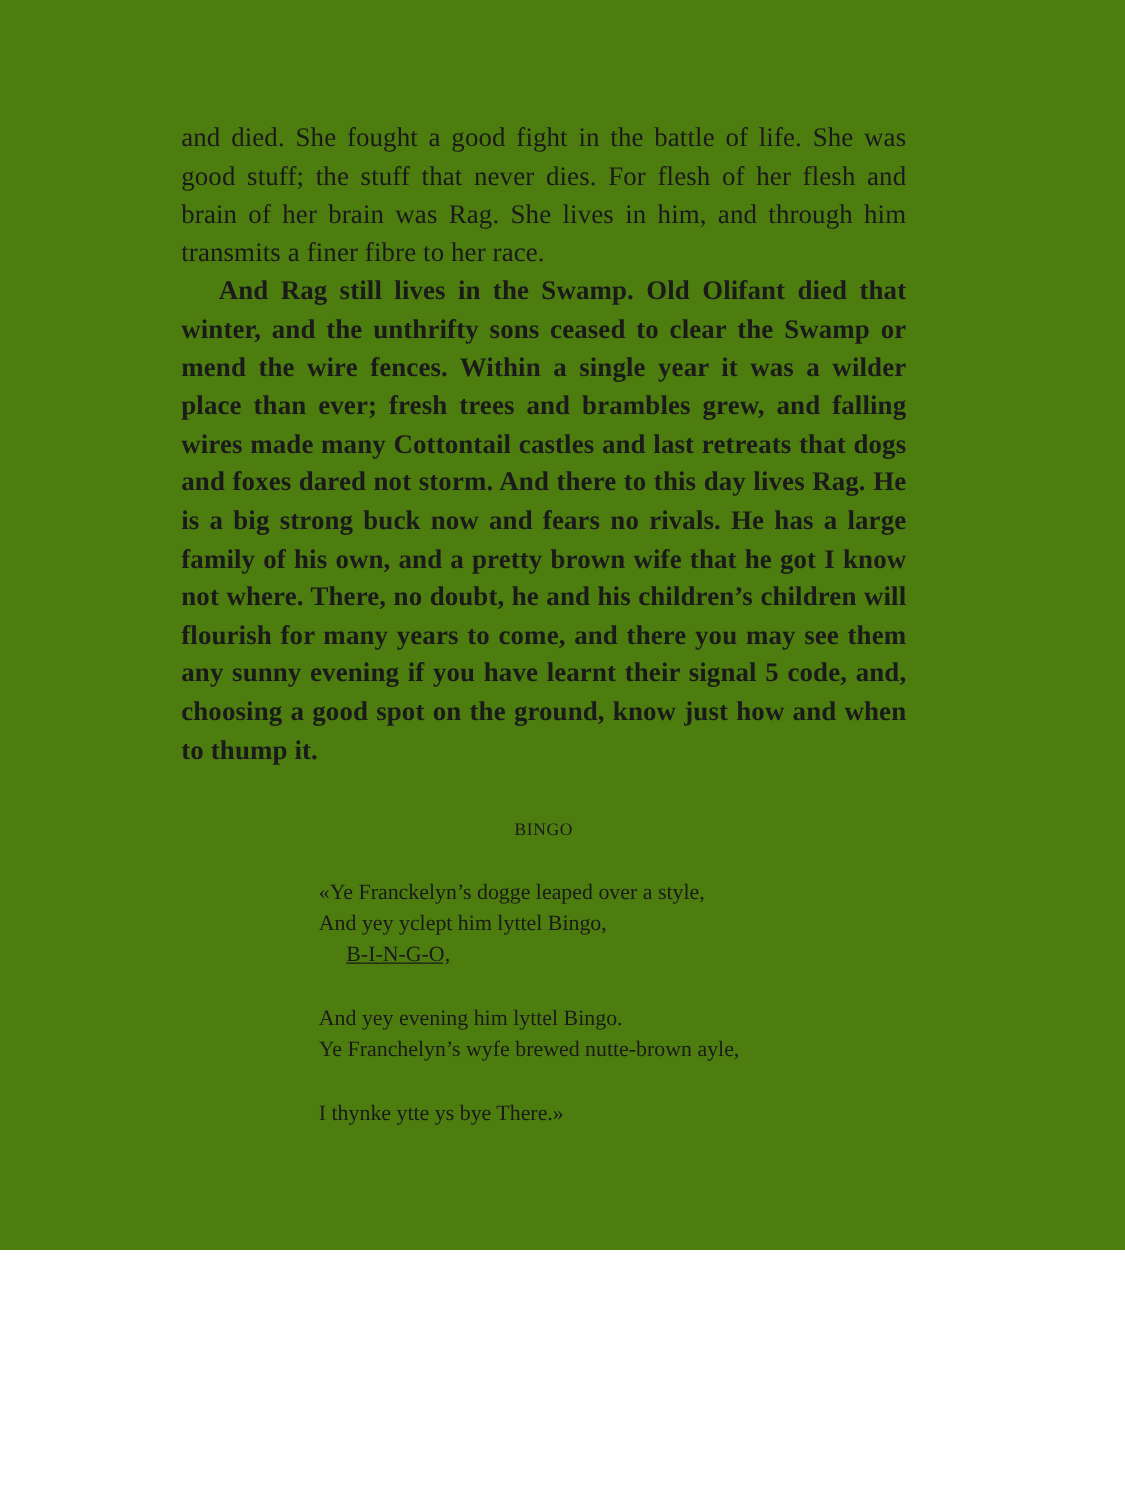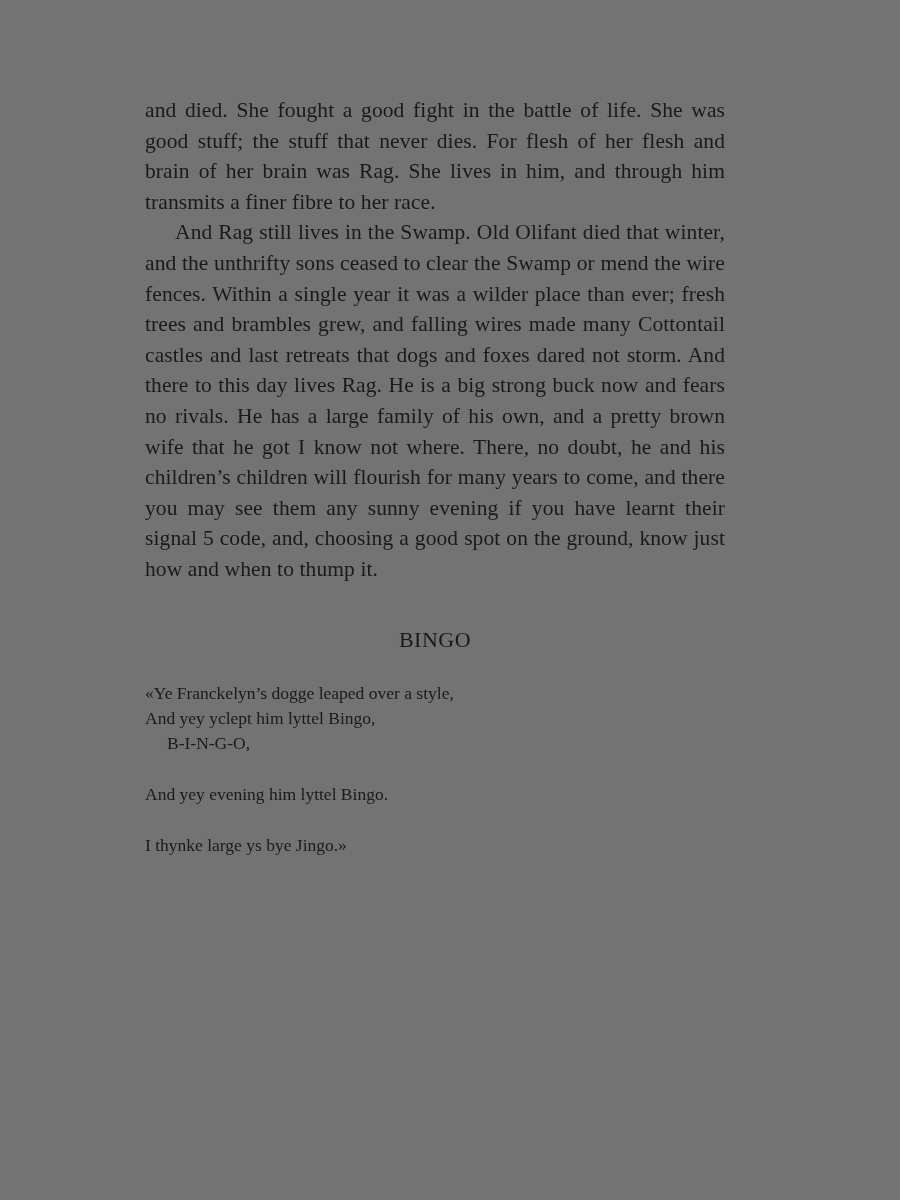--- a/index.html
+++ b/index.html
@@ -3,65 +3,68 @@
 <meta charset="utf-8">
 <style>
   html, body {
     margin: 0;
     padding: 0;
     background: #ffffff;
   }
   .page {
     position: relative;
     width: 900px;
-    height: 1200px;
-    background: #737373;
+    height: 1000px;
+    background: #4d7c0f;
     overflow: hidden;
     font-family: "Liberation Serif", "DejaVu Serif", serif;
     color: #1a1a1a;
   }
   .content {
     position: absolute;
     left: 145px;
     top: 95px;
     width: 580px;
   }
   .prose {
     margin: 0;
     font-size: 21.5px;
     line-height: 30.6px;
     text-align: justify;
     letter-spacing: 0.1px;
   }
   .prose.indent {
     text-indent: 30px;
+    font-weight: bold;
   }
   .chapter-heading {
     margin: 42px 0 28px 0;
-    font-size: 22px;
+    font-size: 14px;
     font-weight: normal;
     text-align: center;
     letter-spacing: 0.5px;
   }
   .poem {
+    margin-left: 110px;
     font-size: 17.5px;
     line-height: 25px;
     text-align: left;
   }
   .stanza {
     margin: 0 0 26px 0;
   }
   .stanza:last-child {
     margin-bottom: 0;
   }
   .poem-line {
     white-space: nowrap;
   }
   .poem-line.spelled {
     padding-left: 22px;
+    text-decoration: underline;
   }
 </style>
 </head>
 <body>
 
 <div class="page">
   <div class="content">
 
     <p class="prose">and died. She fought a good fight in the battle of life. She was good stuff; the stuff that never dies. For flesh of her flesh and brain of her brain was Rag. She lives in him, and through him transmits a finer fibre to her race.</p>
 
@@ -72,22 +75,23 @@
     <div class="poem">
 
       <div class="stanza">
         <div class="poem-line">«Ye Franckelyn’s dogge leaped over a style,</div>
         <div class="poem-line">And yey yclept him lyttel Bingo,</div>
         <div class="poem-line spelled">B-I-N-G-O,</div>
       </div>
 
       <div class="stanza">
         <div class="poem-line">And yey evening him lyttel Bingo.</div>
+        <div class="poem-line">Ye Franchelyn’s wyfe brewed nutte-brown ayle,</div>
       </div>
 
 
       <div class="stanza">
-        <div class="poem-line">I thynke large ys bye Jingo.»</div>
+        <div class="poem-line">I thynke ytte ys bye There.»</div>
       </div>
 
     </div>
   </div>
 </div>
 
 </body></html>

